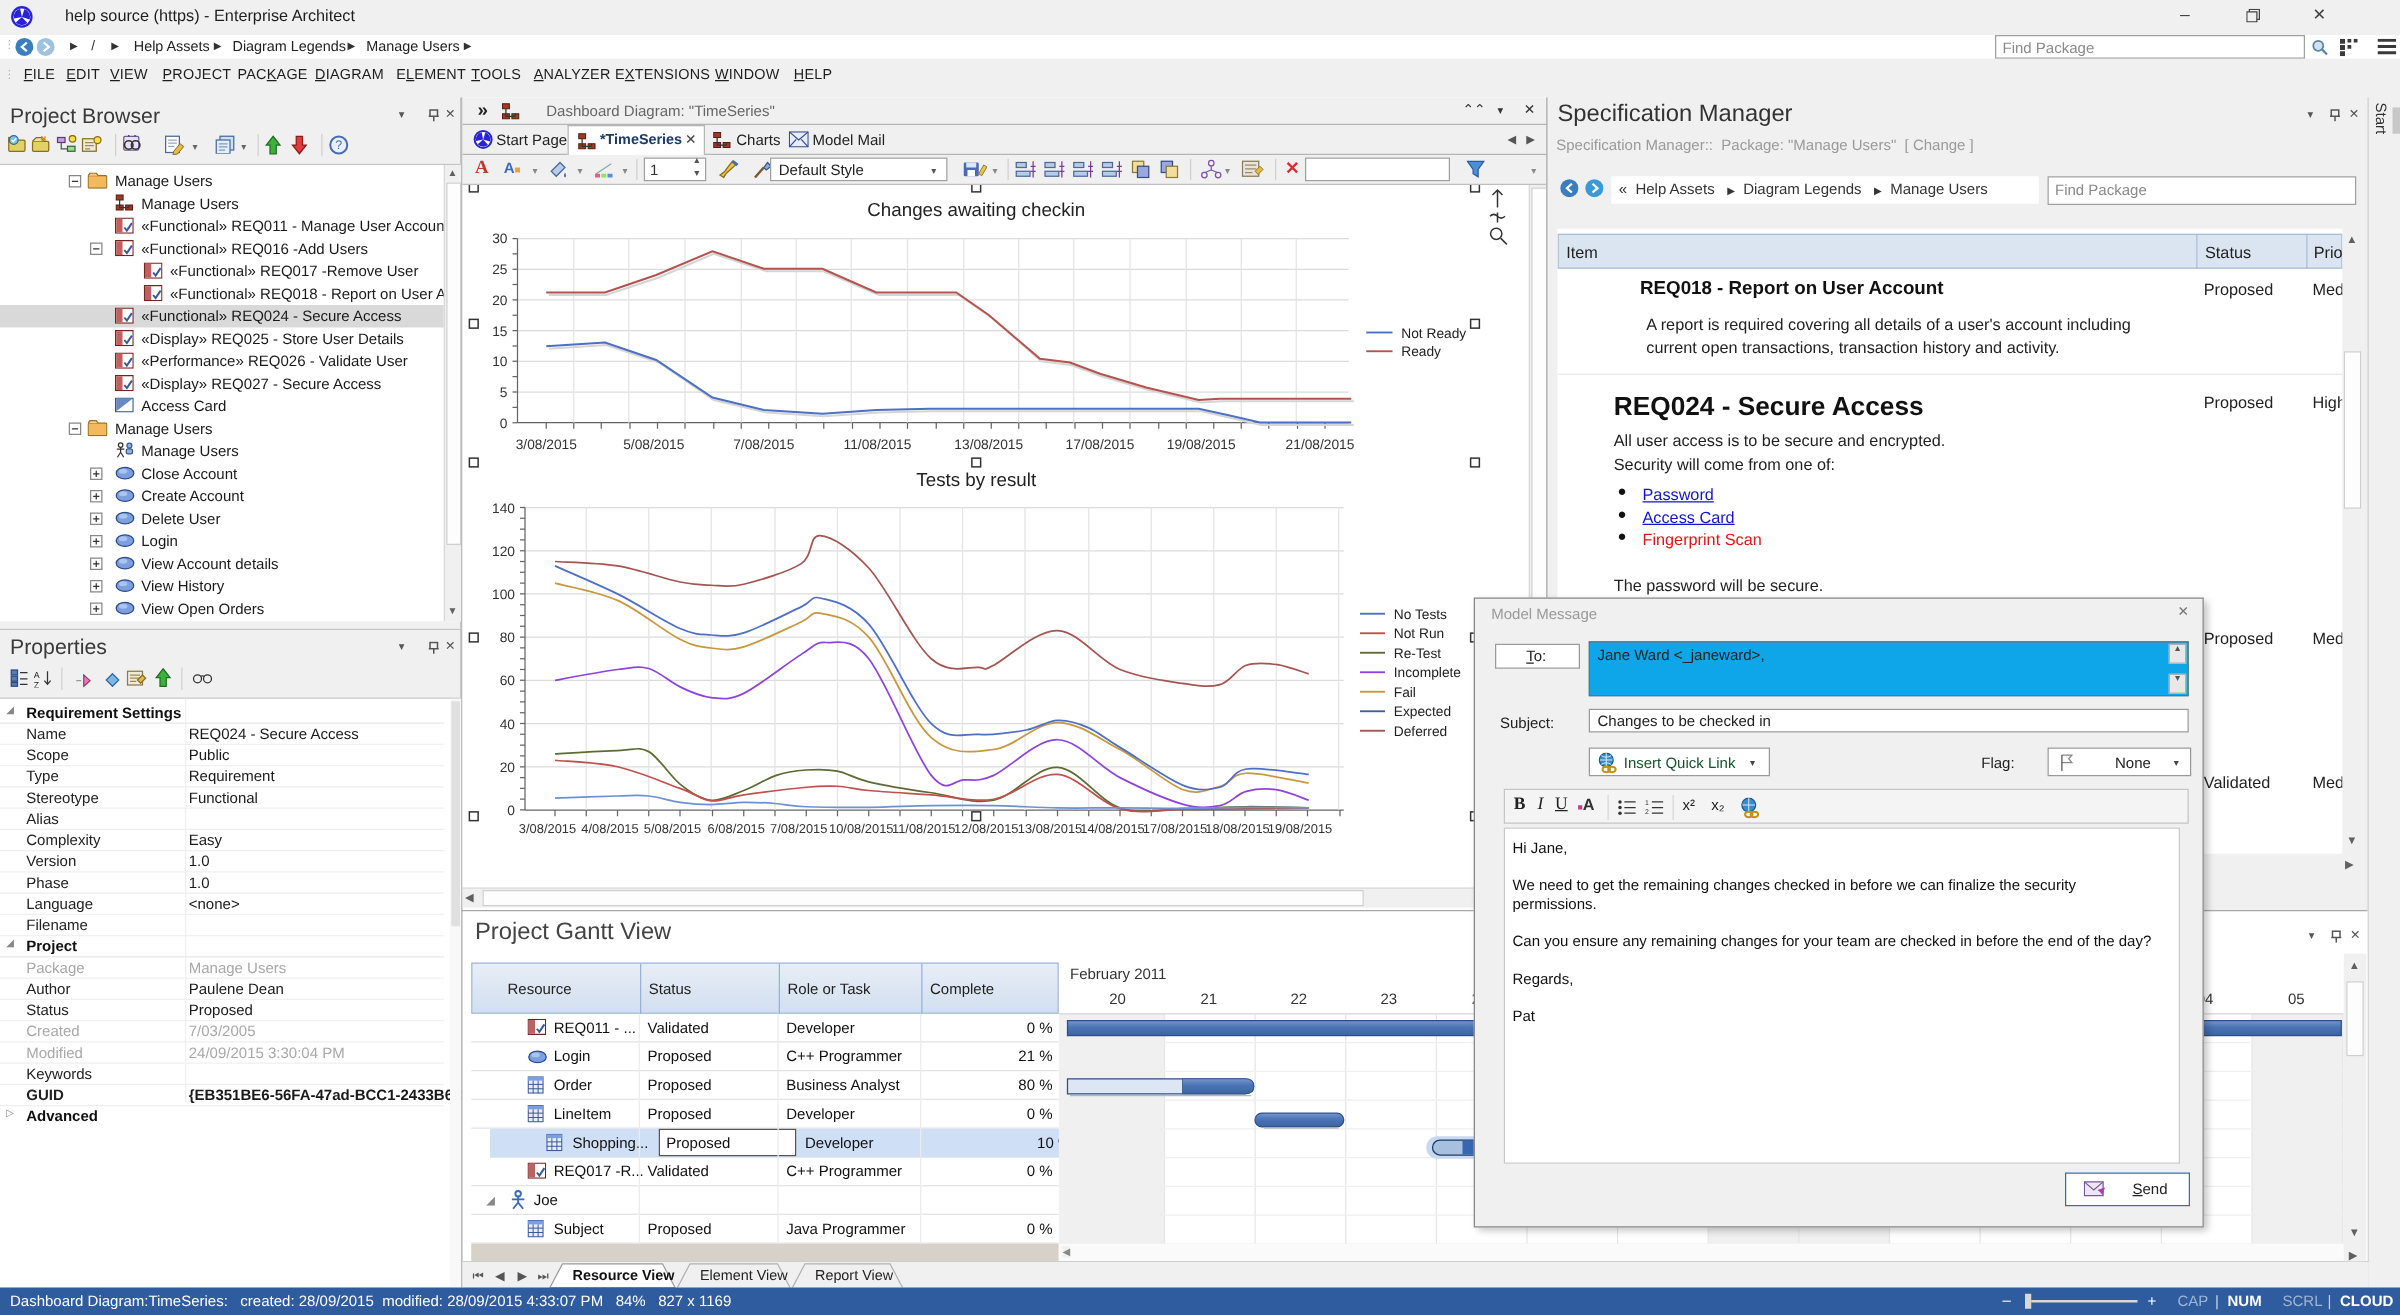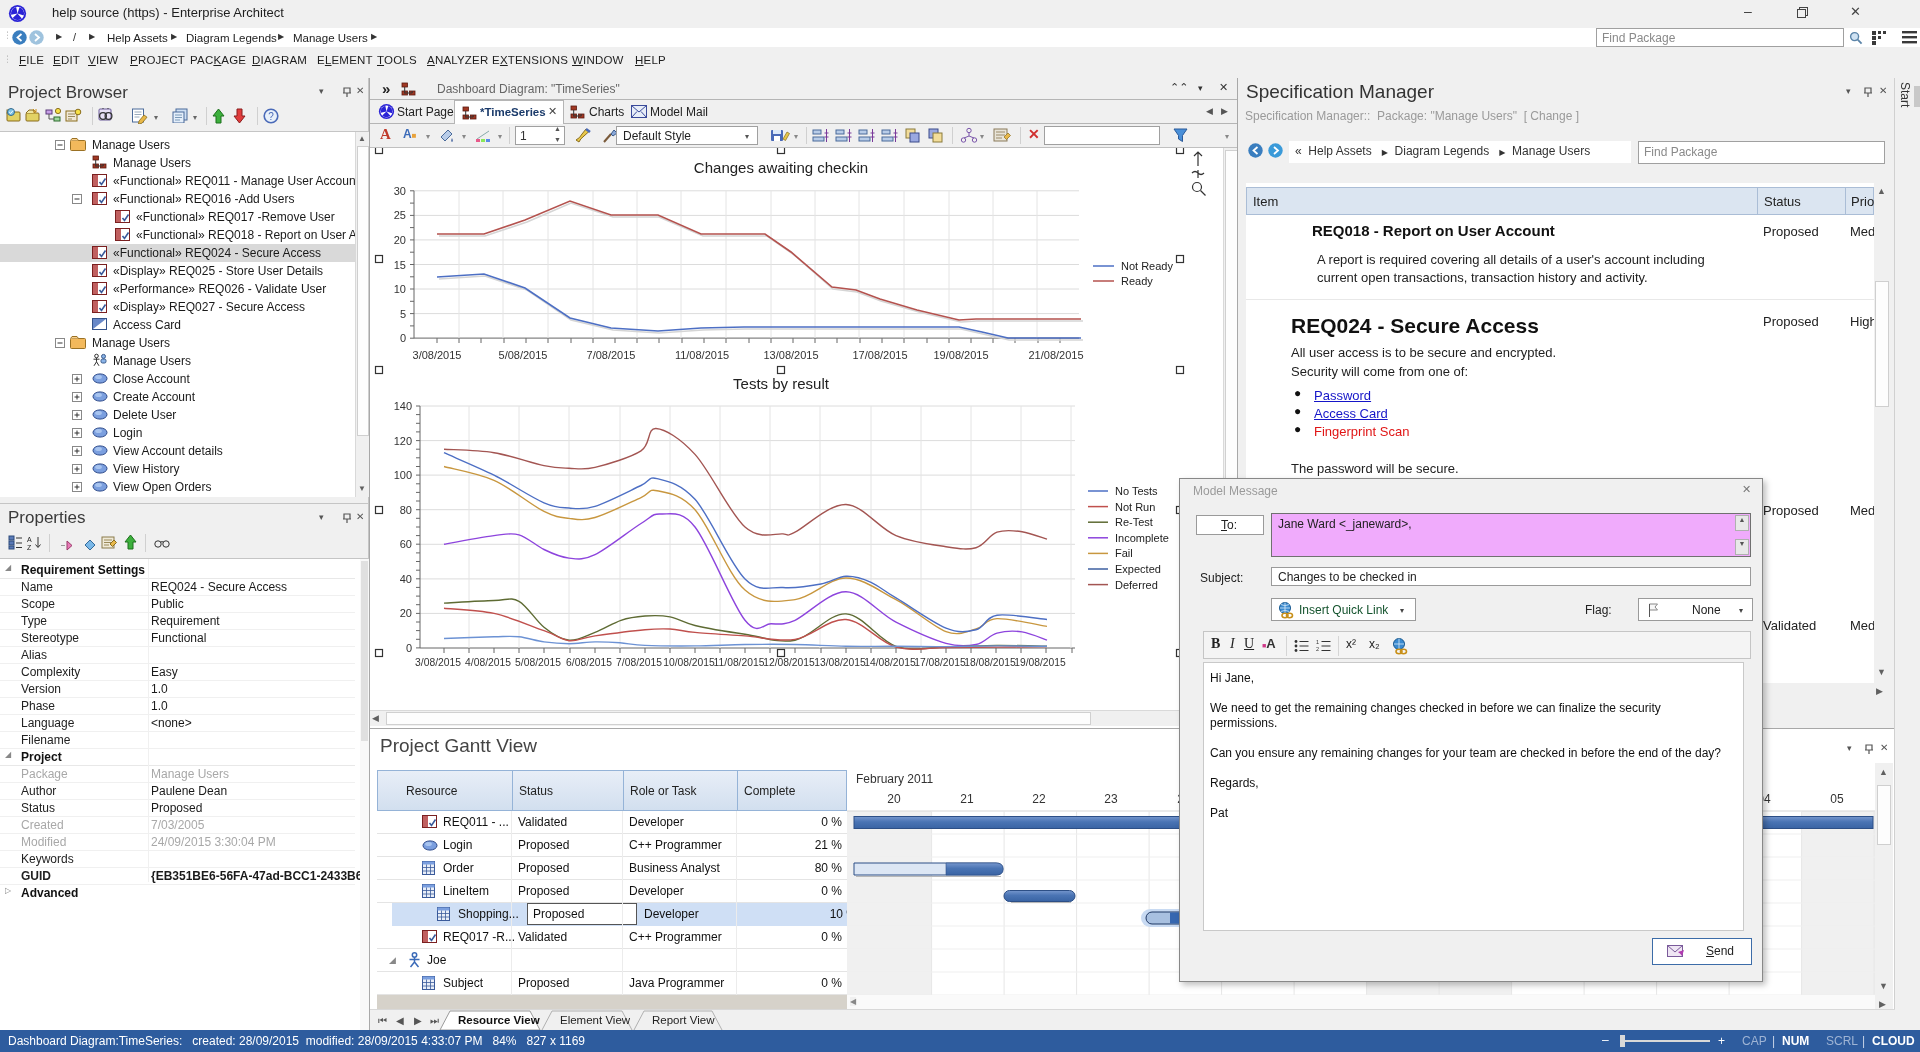--- a/index.html
+++ b/index.html
@@ -1158,21 +1158,21 @@
     <div class="sb-btn" style="left:4px;top:236px;font-size:9px;">▶</div>
   </div>
 </div>
 
 <div id="dialog" class="abs" style="left:1179px;top:478px;width:584px;height:504px;background:#f0f0f0;border:1px solid #888;box-shadow:3px 3px 6px rgba(0,0,0,0.25);z-index:50;">
 <div class="tx" style="left:13px;top:5px;font-size:12px;color:#9a9a9a;">Model Message</div>
 <div class="tx" style="left:562px;top:4px;font-size:11px;color:#777;">✕</div>
 <div class="abs" style="left:16px;top:36px;width:68px;height:20px;background:#fff;border:1px solid #9a9a9a;">
   <div class="tx" style="left:24px;top:2px;font-size:12px;color:#222;"><u>T</u>o:</div>
 </div>
-<div class="abs" style="left:91px;top:34px;width:480px;height:44px;background:#f0abfc;border:1px solid #707070;">
+<div class="abs" style="left:91px;top:34px;width:480px;height:44px;background:#0ea5e9;border:1px solid #707070;">
   <div class="tx" style="left:6px;top:3px;font-size:12px;color:#222;">Jane Ward &lt;_janeward&gt;,</div>
   <div class="abs" style="left:463px;top:1px;width:14px;height:16px;background:#e8e8e8;border:1px solid #b0b0b0;text-align:center;font-size:7px;color:#555;">▲</div>
   <div class="abs" style="left:463px;top:25px;width:14px;height:16px;background:#e8e8e8;border:1px solid #b0b0b0;text-align:center;font-size:7px;color:#555;">▼</div>
 </div>
 <div class="tx" style="left:20px;top:92px;font-size:12px;color:#222;">Subject:</div>
 <div class="abs" style="left:91px;top:88px;width:480px;height:19px;background:#fff;border:1px solid #9a9a9a;">
   <div class="tx" style="left:6px;top:2px;font-size:12px;color:#222;">Changes to be checked in</div>
 </div>
 <div class="abs" style="left:91px;top:119px;width:145px;height:23px;background:#fff;border:1px solid #9a9a9a;">
   <svg class="abs" style="left:6px;top:3px;" width="17" height="17" viewBox="0 0 17 17">

